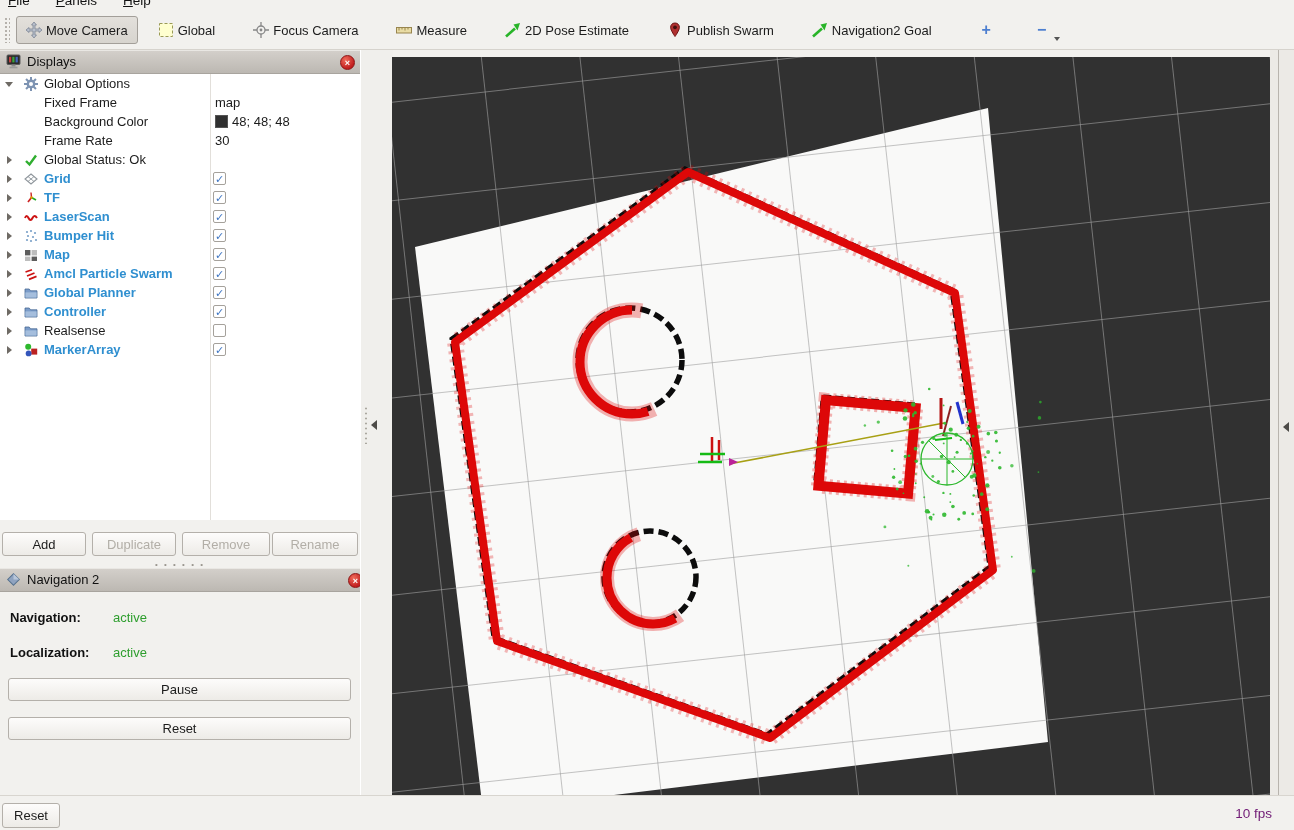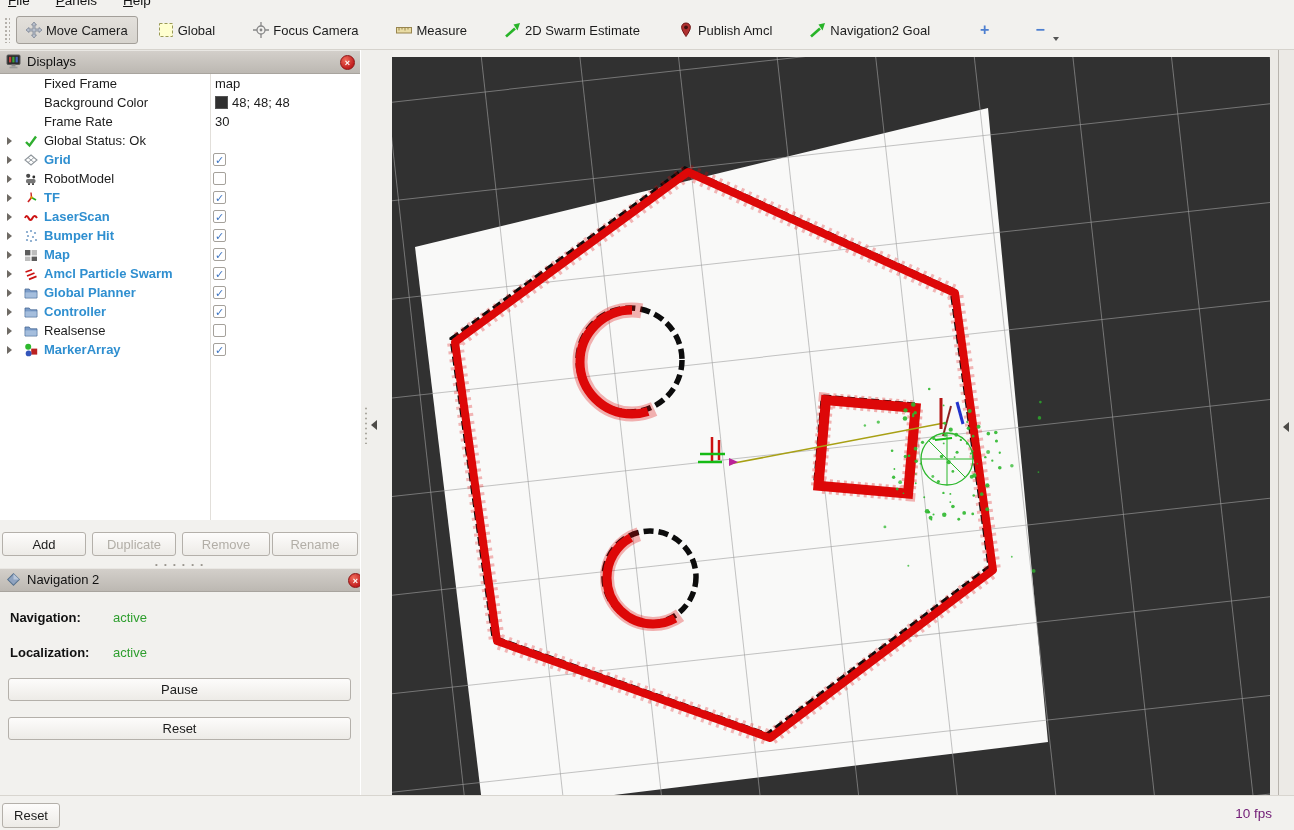--- a/index.html
+++ b/index.html
@@ -114,28 +114,28 @@
           <rect x="0.5" y="5.5" width="15" height="5.5" fill="#e9dca4" stroke="#98854e"></rect>
           <path d="M3 5.5 v3 M6 5.5 v2 M9 5.5 v3 M12 5.5 v2" stroke="#98854e" stroke-width="1"></path>
         </svg></span>
     <span>Measure</span>
   </div>
   <div class="tool-btn">
     <span class="ticon"><svg viewBox="0 0 16 16" width="16" height="16">
           <path d="M1 14.5 L10 6.5" stroke="#28b428" stroke-width="2.6"></path>
           <path d="M8.5 2.5 L15 1 L12.5 8.5 Z" fill="#28b428"></path>
         </svg></span>
-    <span>2D Swarm Estimate</span>
+    <span>2D Pose Estimate</span>
   </div>
   <div class="tool-btn">
     <span class="ticon"><svg viewBox="0 0 16 16" width="16" height="16">
           <path d="M8 1 C5.2 1 3.6 3 3.6 5.4 C3.6 8.4 8 14.5 8 14.5 C8 14.5 12.4 8.4 12.4 5.4 C12.4 3 10.8 1 8 1 Z" fill="#b03030" stroke="#6d1414"></path>
           <circle cx="8" cy="5.3" r="1.9" fill="#42100f"></circle>
         </svg></span>
-    <span>Publish Amcl</span>
+    <span>Publish Swarm</span>
   </div>
   <div class="tool-btn">
     <span class="ticon"><svg viewBox="0 0 16 16" width="16" height="16">
           <path d="M1 14.5 L10 6.5" stroke="#28b428" stroke-width="2.6"></path>
           <path d="M8.5 2.5 L15 1 L12.5 8.5 Z" fill="#28b428"></path>
         </svg></span>
     <span>Navigation2 Goal</span>
   </div>
   <div class="tool-zoom" style="margin-left:14px;">
     <span>+</span>
@@ -156,20 +156,34 @@
           <rect x="9.6" y="2.8" width="2.2" height="5.6" fill="#4466bb"></rect>
           <rect x="5.5" y="10.5" width="4" height="2" fill="#8a8a8a"></rect>
           <rect x="3.5" y="12.7" width="8" height="1.6" fill="#9c9c9c"></rect>
         </svg></span>
     <span class="htitle">Displays</span>
     <span class="close-btn">×</span>
   </div>
 
   <div class="tree" id="displays-tree">
     <div class="vsep"></div>
+  <div class="tree-row">
+        <span class="expander open"></span>
+        <span class="tree-icon"><svg viewBox="0 0 14 14" width="14" height="14">
+            <g fill="#7d93b2">
+              <rect x="6" y="0" width="2" height="14"></rect>
+              <rect x="0" y="6" width="14" height="2"></rect>
+              <rect x="6" y="0" width="2" height="14" transform="rotate(45 7 7)"></rect>
+              <rect x="6" y="0" width="2" height="14" transform="rotate(-45 7 7)"></rect>
+              <circle cx="7" cy="7" r="4.4"></circle>
+            </g>
+            <circle cx="7" cy="7" r="2" fill="#fff"></circle>
+          </svg></span>
+        <span class="tree-label">Global Options</span>
+      </div>
       <div class="tree-row">
         <span class="tree-label">Fixed Frame</span>
         <span class="tree-value">
           <span class="vtxt">map</span>
         </span>
       </div>
       <div class="tree-row">
         <span class="tree-label">Background Color</span>
         <span class="tree-value">
           <span class="swatch"></span>
@@ -190,32 +204,20 @@
         <span class="tree-label">Global Status: Ok</span>
       </div>
       <div class="tree-row">
         <span class="expander closed"></span>
         <span class="tree-icon"><svg viewBox="0 0 14 14" width="14" height="14">
             <path d="M7 2 L13 7 L7 12 L1 7 Z" fill="none" stroke="#8f969c" stroke-width="1.1"></path>
             <path d="M4 4.5 L10 9.5 M10 4.5 L4 9.5" stroke="#8f969c" stroke-width="0.9"></path>
           </svg></span>
         <span class="tree-label blue">Grid</span>
         <span class="checkbox">✓</span>
-      </div>
-      <div class="tree-row">
-        <span class="expander closed"></span>
-        <span class="tree-icon"><svg viewBox="0 0 14 14" width="14" height="14">
-            <circle cx="4.2" cy="3.8" r="2.1" fill="#4a4a4a"></circle>
-            <circle cx="9.8" cy="5" r="1.4" fill="#2d2d2d"></circle>
-            <rect x="2" y="7" width="9.5" height="4.2" rx="1.6" fill="#767676"></rect>
-            <rect x="4" y="11.2" width="2" height="1.8" fill="#4a4a4a"></rect>
-            <rect x="8" y="11.2" width="2" height="1.8" fill="#4a4a4a"></rect>
-          </svg></span>
-        <span class="tree-label">RobotModel</span>
-        <span class="checkbox"></span>
       </div>
       <div class="tree-row">
         <span class="expander closed"></span>
         <span class="tree-icon"><svg viewBox="0 0 14 14" width="14" height="14">
             <path d="M4 11 L7.5 6.5" stroke="#cc2222" stroke-width="1.7" fill="none"></path>
             <path d="M7.5 6.5 L12 9" stroke="#22aa22" stroke-width="1.7" fill="none"></path>
             <path d="M7.5 6.5 L7 1.5" stroke="#cc2222" stroke-width="1.4" fill="none"></path>
             <circle cx="7.5" cy="6.5" r="1.2" fill="#e0a000"></circle>
           </svg></span>
         <span class="tree-label blue">TF</span>

